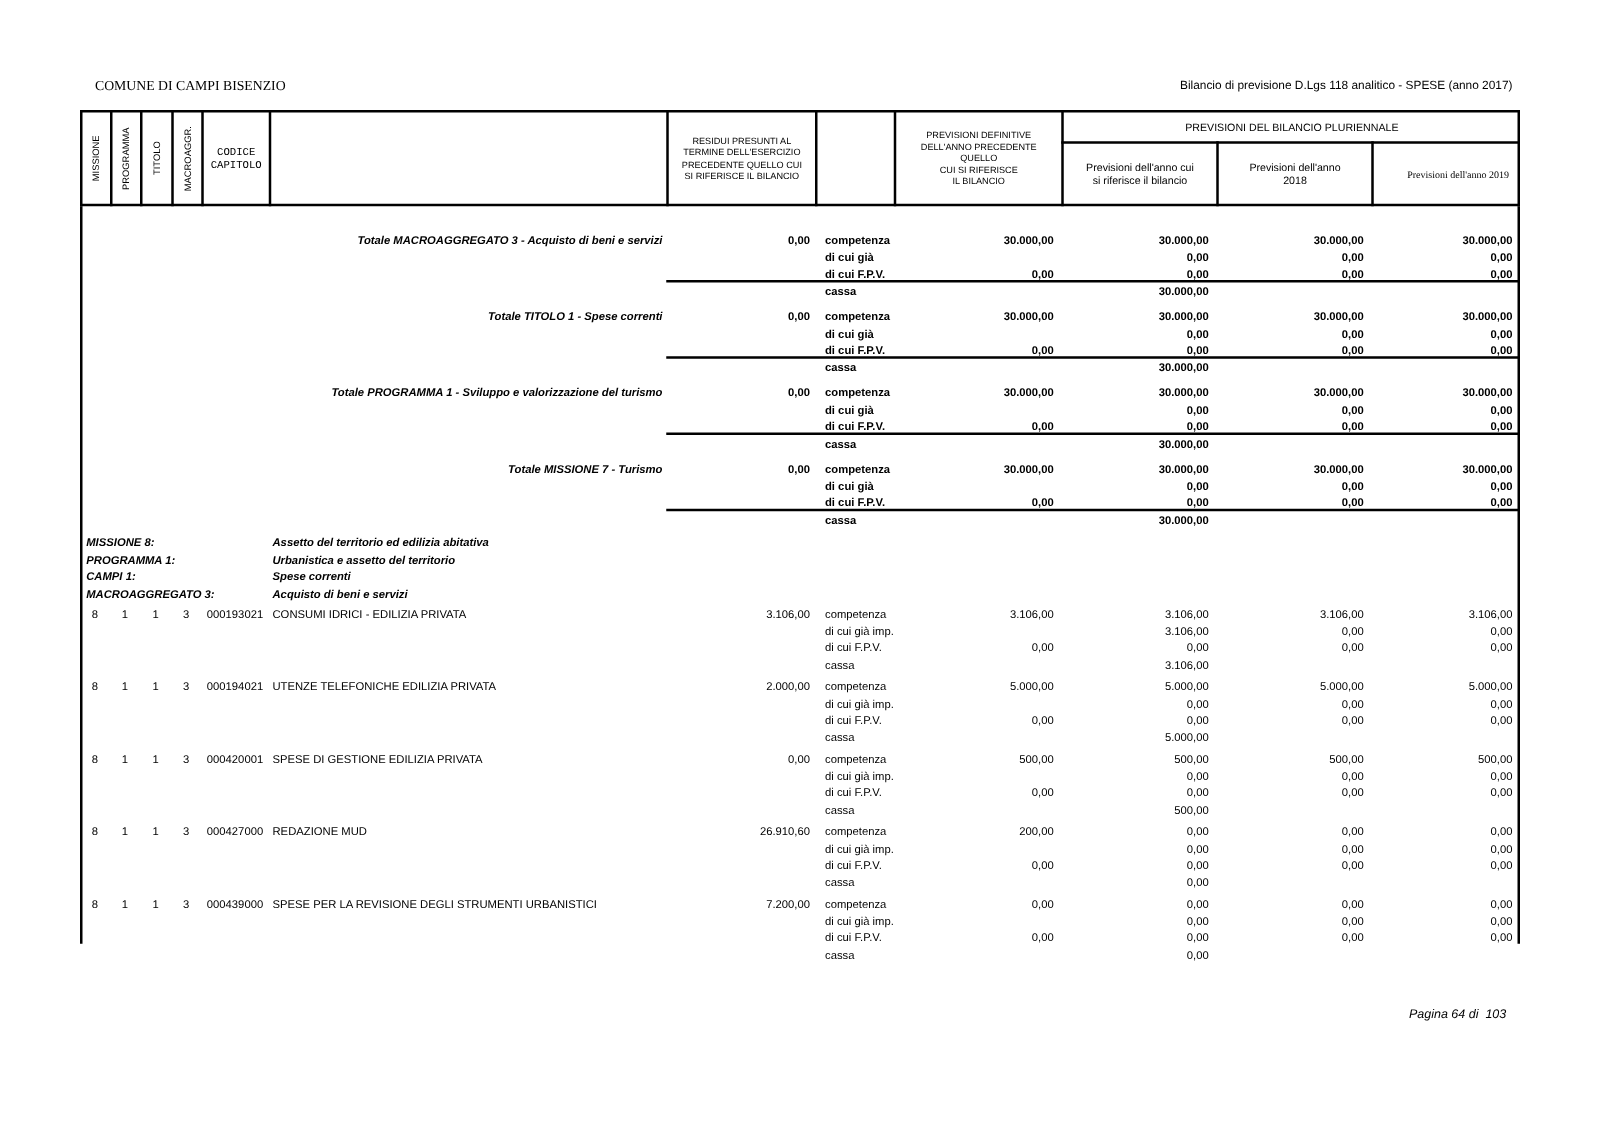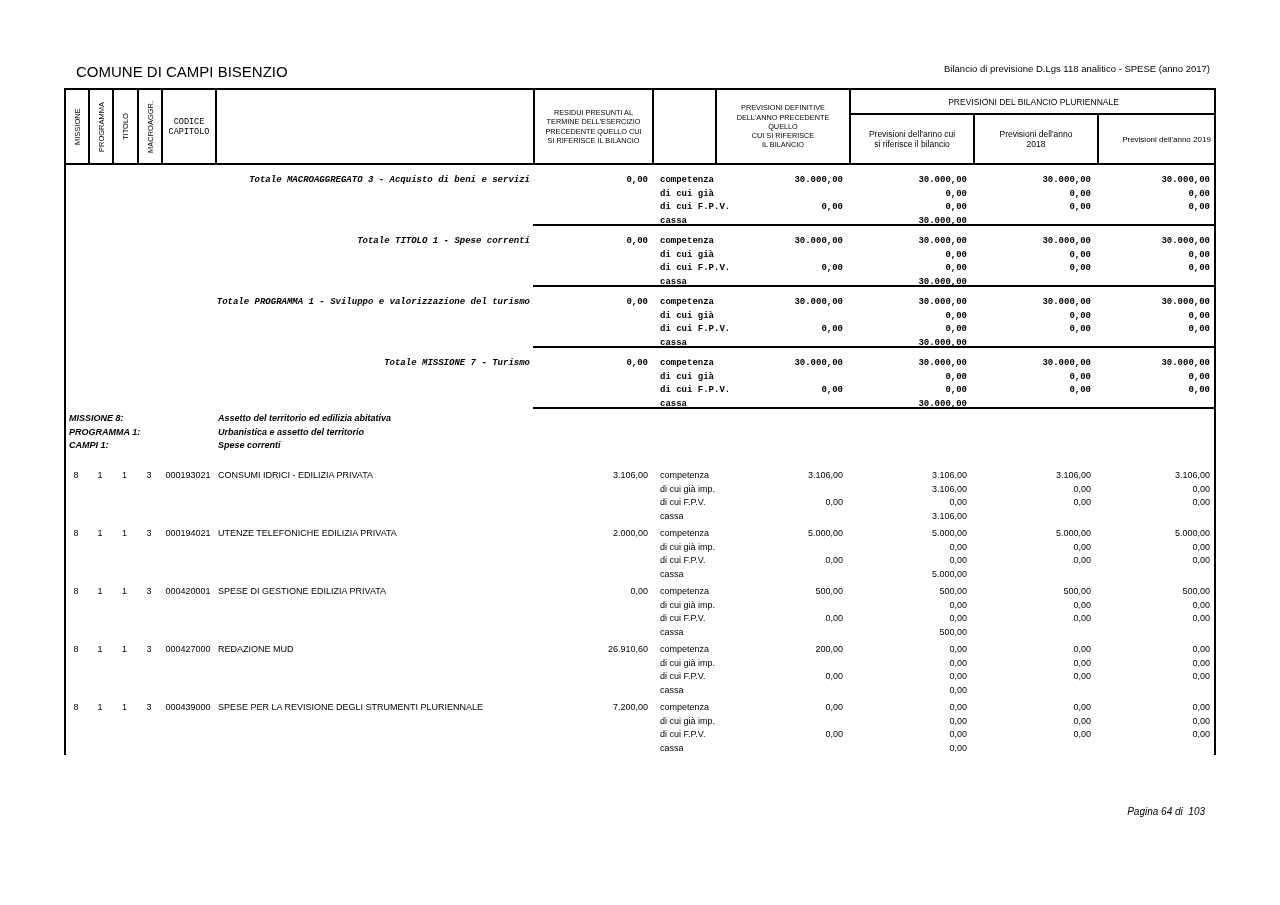--- a/index.html
+++ b/index.html
@@ -1,21 +1,21 @@
 <!DOCTYPE html>
 <html><head>
 <meta charset="utf-8">
 <style>
   html,body{margin:0;padding:0;}
   body{
     width:1280px;height:905px;background:#ffffff;color:#000;
     font-family:"Liberation Sans","DejaVu Sans",sans-serif;
     position:relative;overflow:hidden;
   }
-  .title-left{position:absolute;top:63px;left:76px;font-size:15px;}
+  .title-left{position:absolute;top:63px;left:76px;font-size:11px;font-family:Liberation Serif, serif;}
   .title-right{position:absolute;top:63px;right:70px;font-size:9.5px;}
   .footer{position:absolute;top:806px;right:75px;font-size:10px;font-style:italic;white-space:pre;}
 
   .table{position:absolute;left:64px;top:88px;width:1152px;}
 
   
   .thead{position:absolute;left:0;top:0;width:1152px;height:77px;}
   .hl,.vl{position:absolute;background:#000;}
   .hl{height:2px;}
   .vl{width:2px;top:0;height:77px;}
@@ -25,23 +25,23 @@
   .small{font-size:7.3px;line-height:9.3px;}
   .mid{font-size:8.5px;line-height:10px;}
 
   
   .tbody{position:absolute;left:0;top:77px;width:1152px;}
   .bvl{position:absolute;width:2px;top:77px;height:590px;background:#000;}
   .line{display:grid;
         grid-template-columns:24px 24px 25px 24px 54px 318px 119px 63px 134px 124px 124px 119px;
         height:13.5px;line-height:13.5px;font-size:9px;}
   .block{position:relative;}
-  .total{height:61px;padding-top:9px;box-sizing:border-box;font-family:Liberation Mono, monospace;}
+  .total{height:61px;padding-top:21px;box-sizing:border-box;}
   .cap{height:58px;padding-top:4px;box-sizing:border-box;}
-  .section{height:56px;padding-top:3px;box-sizing:border-box;}
+  .section{height:56px;padding-top:3px;box-sizing:border-box;margin-top:16px;}
   .hline{position:absolute;bottom:0;left:469px;width:683px;height:2px;background:#000;}
   .c1{grid-column:1}.c2{grid-column:2}.c3{grid-column:3}.c4{grid-column:4}
   .c5{grid-column:5}.c6{grid-column:6}.c7{grid-column:7}.c8{grid-column:8}
   .c9{grid-column:9}.c10{grid-column:10}.c11{grid-column:11}.c12{grid-column:12}
   .span16{grid-column:1/7}.span15{grid-column:1/6}
   .num{text-align:right;padding-right:6px;}
   .c7.num{padding-right:4px;}
   .llbl{padding-left:8px;white-space:nowrap;}
   .tlabel{text-align:right;padding-right:3px;white-space:nowrap;}
   .slabel{padding-left:5px;white-space:nowrap;}
@@ -92,21 +92,21 @@
     <div class="hcell small" style="left:653px;top:2px;width:132px;height:73px;">PREVISIONI DEFINITIVE
 DELL'ANNO PRECEDENTE
 QUELLO
 CUI SI RIFERISCE
 IL BILANCIO</div>
     <div class="hcell mid" style="left:787px;top:2px;width:365px;height:23px;">PREVISIONI DEL BILANCIO PLURIENNALE</div>
     <div class="hcell mid" style="left:787px;top:27px;width:122px;height:48px;">Previsioni dell'anno cui
 si riferisce il bilancio</div>
     <div class="hcell mid" style="left:911px;top:27px;width:122px;height:48px;">Previsioni dell'anno
 2018</div>
-    <div class="hcell" style="left:1035px;top:27px;width:135px;height:48px;font-size:8px;">Previsioni dell'anno 2019</div>
+    <div class="hcell" style="left:1035px;top:27px;width:135px;height:48px;font-size:8px;font-family:Liberation Serif, serif;">Previsioni dell'anno 2019</div>
   </div>
 
   <div class="bvl" style="left:0;"></div>
   <div class="bvl" style="left:1150px;"></div>
 
   <div class="tbody" id="tbody">
       <div class="block total">
         <div class="line">
           <div class="span16 tlabel bi">Totale MACROAGGREGATO 3 - Acquisto di beni e servizi</div>
           <div class="num c7 b">0,00</div>
@@ -267,20 +267,24 @@
           <div class="span15 slabel bi">MISSIONE 8:</div>
           <div class="c6 sval bi">Assetto del territorio ed edilizia abitativa</div>
         </div>
         <div class="line">
           <div class="span15 slabel bi">PROGRAMMA 1:</div>
           <div class="c6 sval bi">Urbanistica e assetto del territorio</div>
         </div>
         <div class="line">
           <div class="span15 slabel bi">CAMPI 1:</div>
           <div class="c6 sval bi">Spese correnti</div>
+        </div>
+        <div class="line">
+          <div class="span15 slabel bi">MACROAGGREGATO 3:</div>
+          <div class="c6 sval bi">Acquisto di beni e servizi</div>
         </div>
       </div>
       <div class="block cap">
         <div class="line">
           <div class="c1 code">8</div>
           <div class="c2 code">1</div>
           <div class="c3 code">1</div>
           <div class="c4 code">3</div>
           <div class="c5 code">000193021</div>
           <div class="c6 dname">CONSUMI IDRICI - EDILIZIA PRIVATA</div>
@@ -448,21 +452,21 @@
           <div class="num c12"></div>
         </div>
       </div>
       <div class="block cap">
         <div class="line">
           <div class="c1 code">8</div>
           <div class="c2 code">1</div>
           <div class="c3 code">1</div>
           <div class="c4 code">3</div>
           <div class="c5 code">000439000</div>
-          <div class="c6 dname">SPESE PER LA REVISIONE DEGLI STRUMENTI PLURIENNALE</div>
+          <div class="c6 dname">SPESE PER LA REVISIONE DEGLI STRUMENTI URBANISTICI</div>
           <div class="num c7">7.200,00</div>
           <div class="c8 llbl">competenza</div>
           <div class="num c9">0,00</div>
           <div class="num c10">0,00</div>
           <div class="num c11">0,00</div>
           <div class="num c12">0,00</div>
         </div>
         <div class="line">
           <div class="span16"></div>
           <div class="num c7"></div>

